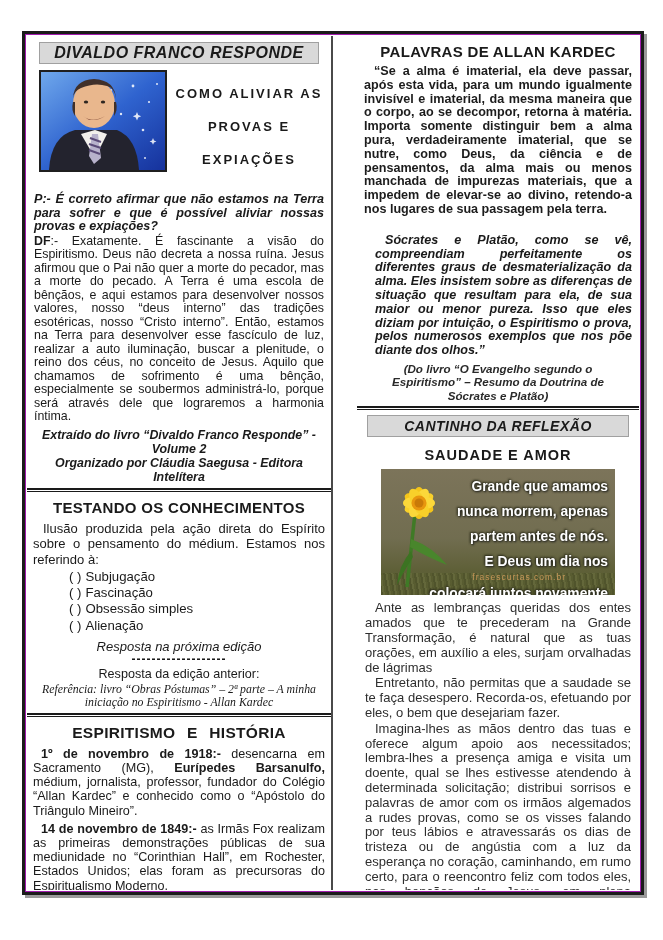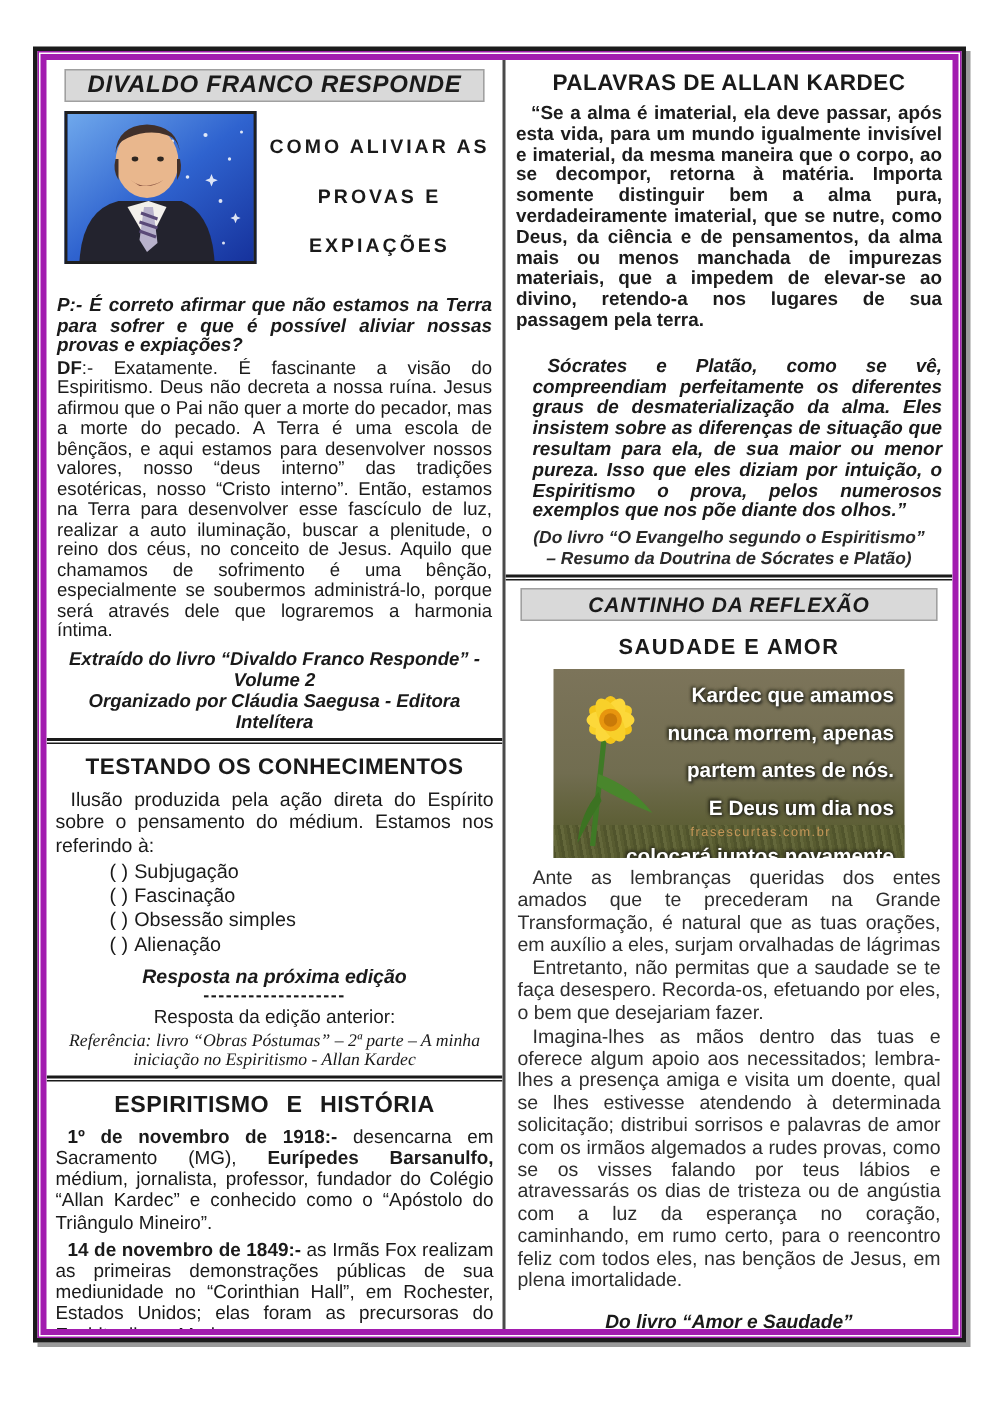--- a/index.html
+++ b/index.html
@@ -10,22 +10,22 @@
     -webkit-font-smoothing:antialiased;
   }
   .frame {
     position:absolute; left:22px; top:31px; width:622px; height:864px;
     border:3px solid #1b1b1b;
     box-shadow:3px 3px 0 #9a9a9a;
     background:#fff;
   }
   .frame-inner {
     width:100%; height:100%;
-    border:6px solid #a21caf; outline:1px solid #fff; outline-offset:-2px;
-    display:flex; overflow:hidden;
+    border:2px solid #a21caf; outline:1px solid #fff; outline-offset:-2px;
+    display:flex; overflow:hidden;gap:24px;
   }
   .col { overflow:hidden; }
   .col-left { width:306px; border-right:2px solid #4a4a4a; }
   .col-right { flex:1; }
 
   .gray-bar {
     background:#d9d9d9; border:1px solid #a0a0a0;
     text-align:center; font-weight:bold; font-style:italic;
     font-size:16px; letter-spacing:.5px;
     margin:6px 12px 4px; padding:1px 0;
@@ -44,21 +44,21 @@
   .divider { border-top:2px solid #1a1a1a; border-bottom:1px solid #1a1a1a; height:4px; margin:2px 0; }
 
   .photo-row { display:flex; padding:2px 0 4px 12px; align-items:flex-start; }
   .divaldo-frame { border:2px solid #1f1f1f; width:128px; height:102px; flex:none; background:#2a56c0; }
   .como-block { flex:1; text-align:center; font-weight:bold; font-size:13px; letter-spacing:2px; padding-top:16px; }
   .como-block div { margin-bottom:18px; }
 
   .quiz-intro { font-size:13px; line-height:15.5px; padding:0 6px; text-align:justify; text-indent:10px; margin-top:2px; }
   .quiz-options { padding:2px 0 0 42px; font-size:13.2px; line-height:16.2px; }
   .quiz-option .paren { margin-right:4px; }
-  .note-center { text-align:center; font-weight:bold; font-style:italic; font-size:13px; margin-top:5px; }
+  .note-center { text-align:center; font-weight:normal; font-style:italic; font-size:13px; margin-top:5px; }
   .dash-line { text-align:center; font-weight:bold; font-size:12px; letter-spacing:1px; line-height:11px; }
   .prev-label { text-align:center; font-size:12.6px; margin-top:2px; }
   .prev-answer { text-align:center; font-weight:bold; font-size:13px; line-height:15.5px; padding:0 4px; }
   .reference { text-align:center; font-family:"Liberation Serif", serif; font-style:italic; font-size:11.8px; line-height:13.5px; padding:0 6px; margin:2px 0 3px; }
 
   .hist-para { text-align:justify; padding:0 6px; font-size:12.6px; line-height:14.2px; margin-top:4px; text-indent:8px; }
 
   .kardec-quote1 { font-weight:bold; font-size:12.6px; line-height:13.8px; text-indent:10px; margin-top:2px; color:#1c1c1c; }
   .kardec-quote2 { font-weight:bold; font-style:italic; font-size:12.6px; line-height:13.8px; text-indent:10px; margin-top:17px;padding-left:18px; }
   .kardec-src { text-align:center; font-style:italic; font-weight:bold; font-size:11.6px; line-height:13.5px; padding:0 14px; margin:4px 0 4px; color:#2a2a2a; }
@@ -198,21 +198,21 @@
               <ellipse rx="7" ry="16" transform="rotate(60)" fill="#f8d02a"></ellipse>
               <ellipse rx="7" ry="16" transform="rotate(120)" fill="#f4c51a"></ellipse>
               <ellipse rx="7" ry="16" transform="rotate(90)" fill="#fcd83a"></ellipse>
               <ellipse rx="7" ry="16" transform="rotate(30)" fill="#fcd83a"></ellipse>
               <ellipse rx="7" ry="16" transform="rotate(150)" fill="#f8d02a"></ellipse>
               <circle r="7.5" fill="#e8960e"></circle>
               <circle r="4.5" fill="#c97a08"></circle>
             </g>
           </svg>
           <div class="flower-lines">
-            <div class="fl">Kardec que amamos</div>
+            <div class="fl">Grande que amamos</div>
             <div class="fl">nunca morrem, apenas</div>
             <div class="fl">partem antes de nós.</div>
             <div class="fl">E Deus um dia nos</div>
             <div class="wm">frasescurtas.com.br</div>
             <div class="fl">colocará juntos novamente</div>
           </div>
         </div>
 
         <p class="reflex-para">Ante as lembranças queridas dos entes amados que te precederam na Grande Transformação, é natural que as tuas orações, em auxílio a eles, surjam orvalhadas de lágrimas</p>
         <p class="reflex-para">Entretanto, não permitas que a saudade se te faça desespero. Recorda-os, efetuando por eles, o bem que desejariam fazer.</p>

